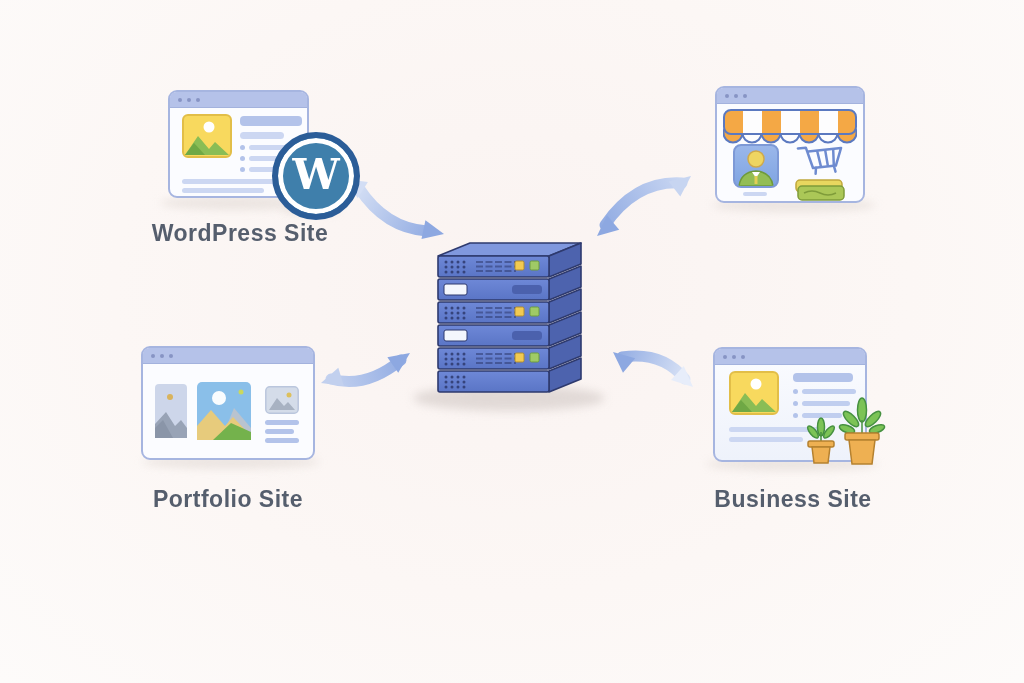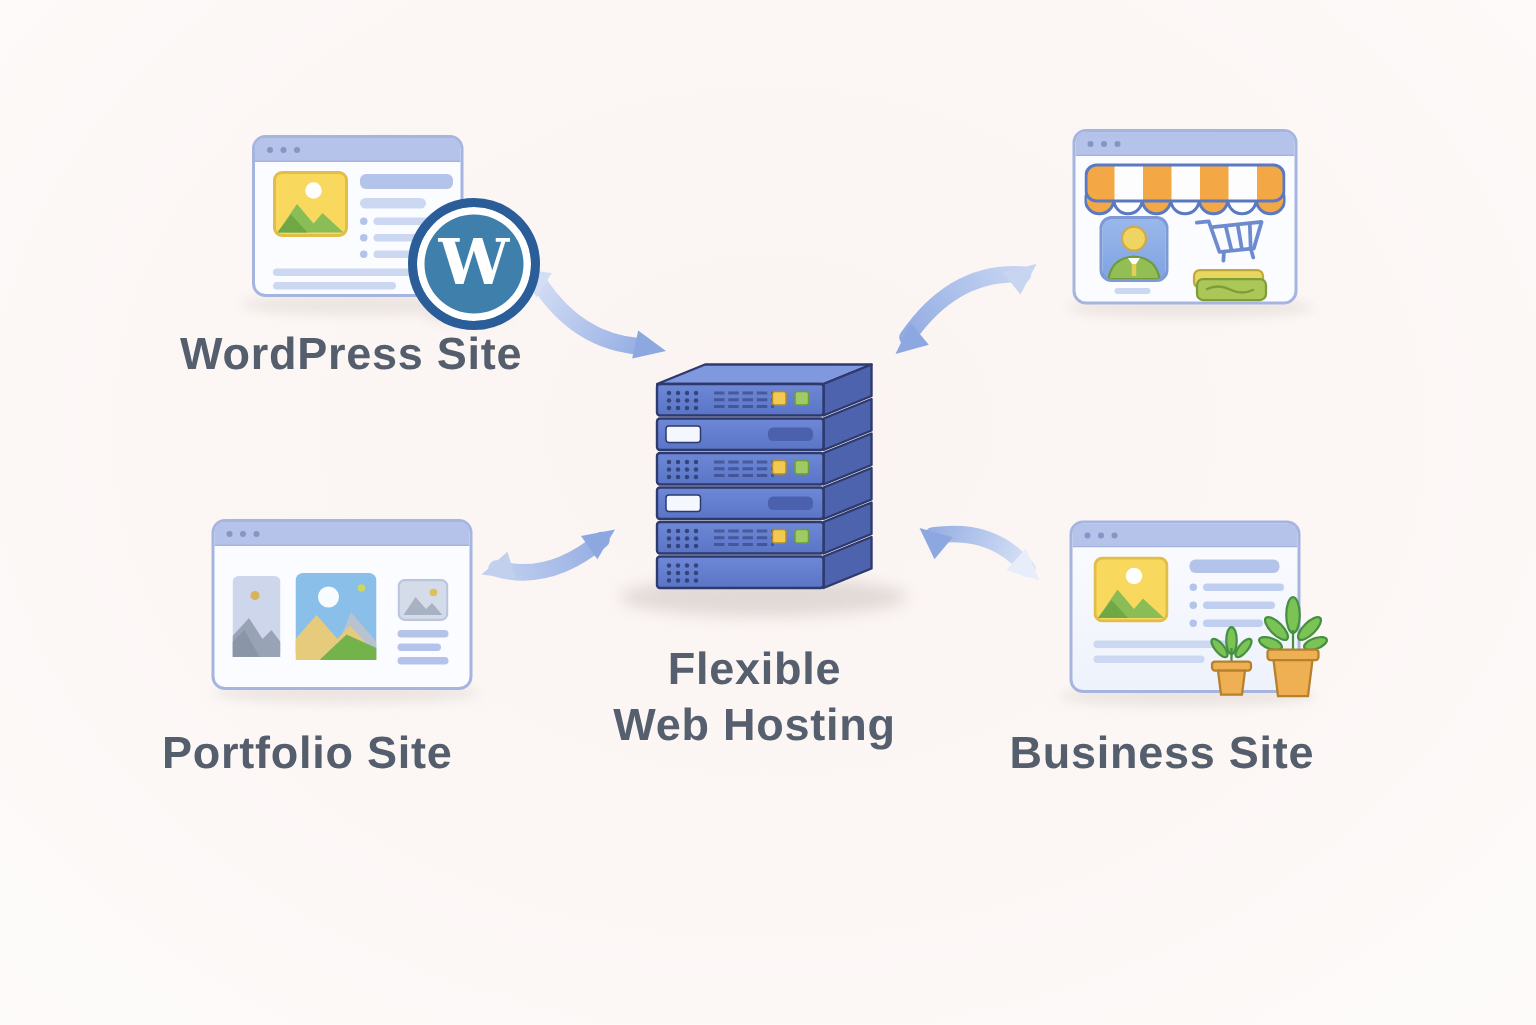--- a/index.html
+++ b/index.html
@@ -9,21 +9,21 @@
   .shadow{position:absolute;background:#e9e2de;border-radius:50%;filter:blur(4px);opacity:.85;z-index:1;}
   .arrows{position:absolute;left:0;top:0;z-index:2;pointer-events:none;}
   .win{position:absolute;background:#fbfcff;border:2px solid #a6b5e0;border-radius:9px;box-sizing:border-box;z-index:3;}
   .bar{height:15px;background:#b5c2e9;border-bottom:1.5px solid #a3b2dd;border-radius:6px 6px 0 0;
     display:flex;align-items:center;gap:5px;padding-left:8px;}
   .dot{width:4px;height:4px;border-radius:50%;background:#8794c4;}
   .pill{position:absolute;border-radius:4px;background:#b3c3ea;}
   .pill.light{background:#ccd7f2;}
   .bdot{position:absolute;width:5px;height:5px;border-radius:50%;background:#b3c3ea;}
   .ph{position:absolute;}
-  .node-label{position:absolute;width:240px;text-align:left;color:#555e6d;font-size:30px;
+  .node-label{position:absolute;width:240px;text-align:center;color:#555e6d;font-size:23px;
     font-weight:bold;letter-spacing:.5px;z-index:6;}
   .center-title{position:absolute;left:383px;top:428px;width:240px;text-align:center;color:#565f6e;
     font-size:30px;font-weight:bold;letter-spacing:.5px;line-height:37px;z-index:6;}
   .wp-logo{position:absolute;left:272px;top:132px;width:76px;height:76px;border-radius:50%;
     background:#3f7fab;border:6px solid #2b5d98;box-shadow:inset 0 0 0 5px #ffffff;z-index:5;
     display:flex;align-items:center;justify-content:center;}
   .wp-logo span{color:#fff;font-family:"DejaVu Serif", serif;font-weight:bold;font-size:42px;line-height:1;
     margin-top:-2px;}
   .abs{position:absolute;}
   svg{display:block;}
@@ -304,18 +304,14 @@
     </g>
     <path d="M67,40 V26" stroke="#469141" stroke-width="1.5"></path>
     <rect x="50" y="39" width="34" height="7" rx="2" fill="#eeb052" stroke="#b5812f" stroke-width="1.5"></rect>
     <path d="M54,46 L57,70 H77 L80,46 Z" fill="#eeb052" stroke="#b5812f" stroke-width="1.5"></path>
   </svg>
 
   <div class="node-label" style="left:120px;top:220px;">WordPress Site</div>
   <div class="node-label" style="left:108px;top:486px;">Portfolio Site</div>
   <div class="node-label" style="left:673px;top:486px;">Business Site</div>
 
-  <div class="center-title">
-    <div>Flexible</div>
-    <div>Web Hosting</div>
-  </div>
 
 </div>
 
 </body></html>

